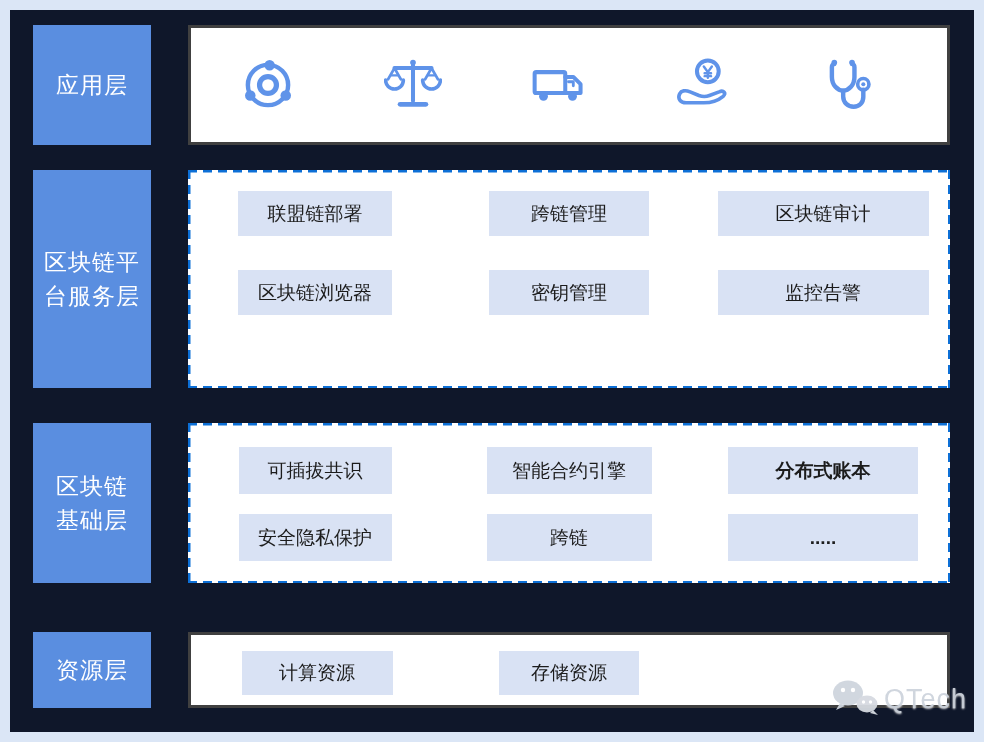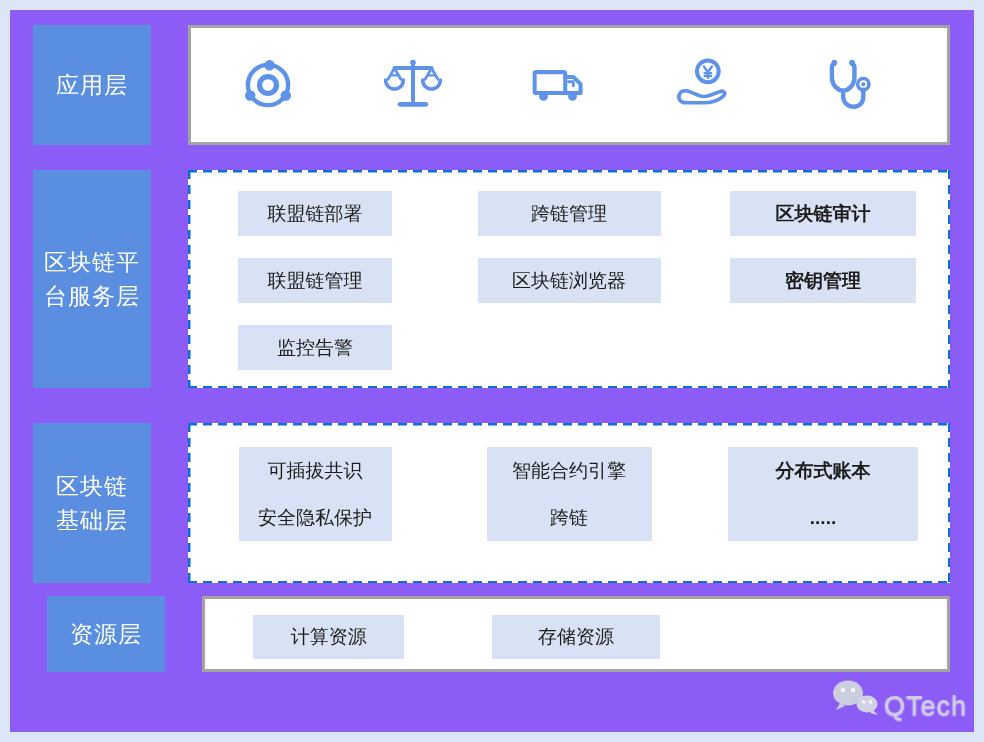--- a/index.html
+++ b/index.html
@@ -1,69 +1,69 @@
 <!DOCTYPE html>
 <html><head>
 <meta charset="utf-8">
 <style>
   html,body{margin:0;padding:0;}
   body{
     width:984px;height:742px;position:relative;overflow:hidden;
     background:#dbe6f6;
     font-family:"Liberation Sans","DejaVu Sans",sans-serif;
   }
-  .canvas{position:absolute;left:10px;top:10px;right:10px;bottom:10px;background:#8b5cf6;}
+  .canvas{position:absolute;left:10px;top:10px;right:10px;bottom:10px;background:#0f172a;}
   .row{position:absolute;left:23px;right:24px;display:flex;align-items:stretch;}
   .row1{top:15px;height:120px;}
   .row2{top:160px;height:218px;}
   .row3{top:413px;height:160px;}
-  .row4{top:586px;height:76px;margin-left:14px;}
+  .row4{top:622px;height:76px;}
   .layer-label{
     width:118px;flex:none;background:#5a8ee0;color:#ffffff;
     display:flex;align-items:center;justify-content:center;text-align:center;
     font-size:23px;line-height:34px;letter-spacing:1px;white-space:pre-line;
   }
   .content{flex:1;margin-left:37px;background:#fff;box-sizing:border-box;position:relative;}
-  .solid{border:3px solid #a3a3a3;}
+  .solid{border:3px solid #404040;}
   .dashed{
     background-image:
       repeating-linear-gradient(90deg,#0c6fd6 0 9px,transparent 9px 15px),
       repeating-linear-gradient(90deg,#0c6fd6 0 9px,transparent 9px 15px),
       repeating-linear-gradient(180deg,#0c6fd6 0 9px,transparent 9px 15px),
       repeating-linear-gradient(180deg,#0c6fd6 0 9px,transparent 9px 15px);
     background-size:100% 2.5px,100% 2.5px,2.5px 100%,2.5px 100%;
     background-position:0 0,0 100%,0 0,100% 0;
     background-repeat:no-repeat;
   }
   .icon-strip{display:flex;align-items:center;height:100%;padding-left:48px;gap:87px;}
   .icon{width:58px;height:58px;flex:none;}
   .icon svg{width:100%;height:100%;display:block;}
   .grid{display:grid;grid-template-columns:1fr 1fr 1fr;justify-items:center;}
   .item{
     background:#d9e2f4;color:#1c1c1c;font-size:19px;
     display:flex;align-items:center;justify-content:center;box-sizing:border-box;
   }
-  .g2{padding-top:21px;row-gap:22px;grid-auto-rows:45px;}
-  .g3{padding-top:24px;grid-auto-rows:47px;}
+  .g2{padding-top:21px;row-gap:34px;grid-auto-rows:45px;}
+  .g3{padding-top:24px;row-gap:20px;grid-auto-rows:47px;}
   .g4{padding-top:16px;grid-auto-rows:44px;}
   .g2 .item{height:45px;}
   .g3 .item{height:47px;}
   .g4 .item{height:44px;}
   .g2 .item:nth-child(3n+1){width:154px;}
-  .g2 .item:nth-child(3n+2){width:183px;text-align:right;}
-  .g2 .item:nth-child(3n){width:186px;font-weight:bold;}
+  .g2 .item:nth-child(3n+2){width:160px;text-align:right;}
+  .g2 .item:nth-child(3n){width:211px;}
   .g3 .item:nth-child(3n+1){width:153px;}
   .g3 .item:nth-child(3n+2){width:165px;}
   .g3 .item:nth-child(3n){width:190px;font-weight:bold;}
   .g4 .item:nth-child(1){width:151px;}
-  .g4 .item:nth-child(2){width:168px;}
+  .g4 .item:nth-child(2){width:140px;}
   .g4 .item:nth-child(3){width:150px;}
   .watermark{
     position:absolute;left:831px;top:677px;z-index:5;
-    display:flex;align-items:flex-end;gap:3px;opacity:0.95;
+    display:flex;align-items:center;gap:3px;opacity:0.95;
   }
   .watermark-text{
     font-size:27px;color:#ced4dd;letter-spacing:1px;line-height:30px;
     text-shadow:0 1px 2px rgba(255,255,255,0.95);
   }
   .stroke-ic{stroke:#5f93e9;fill:none;stroke-linecap:round;stroke-linejoin:round;}
   .fill-ic{fill:#5f93e9;stroke:none;}
 </style>
 </head>
 <body>
@@ -127,21 +127,20 @@
     </div>
   </div>
 
   <div class="row row2">
     <div class="layer-label">区块链平
 台服务层</div>
     <div class="content dashed grid g2">
       <div class="item">联盟链部署</div>
       <div class="item">跨链管理</div>
       <div class="item">区块链审计</div>
-      <div class="item">联盟链管理</div>
       <div class="item">区块链浏览器</div>
       <div class="item">密钥管理</div>
       <div class="item">监控告警</div>
     </div>
   </div>
 
   <div class="row row3">
     <div class="layer-label">区块链
 基础层</div>
     <div class="content dashed grid g3">

